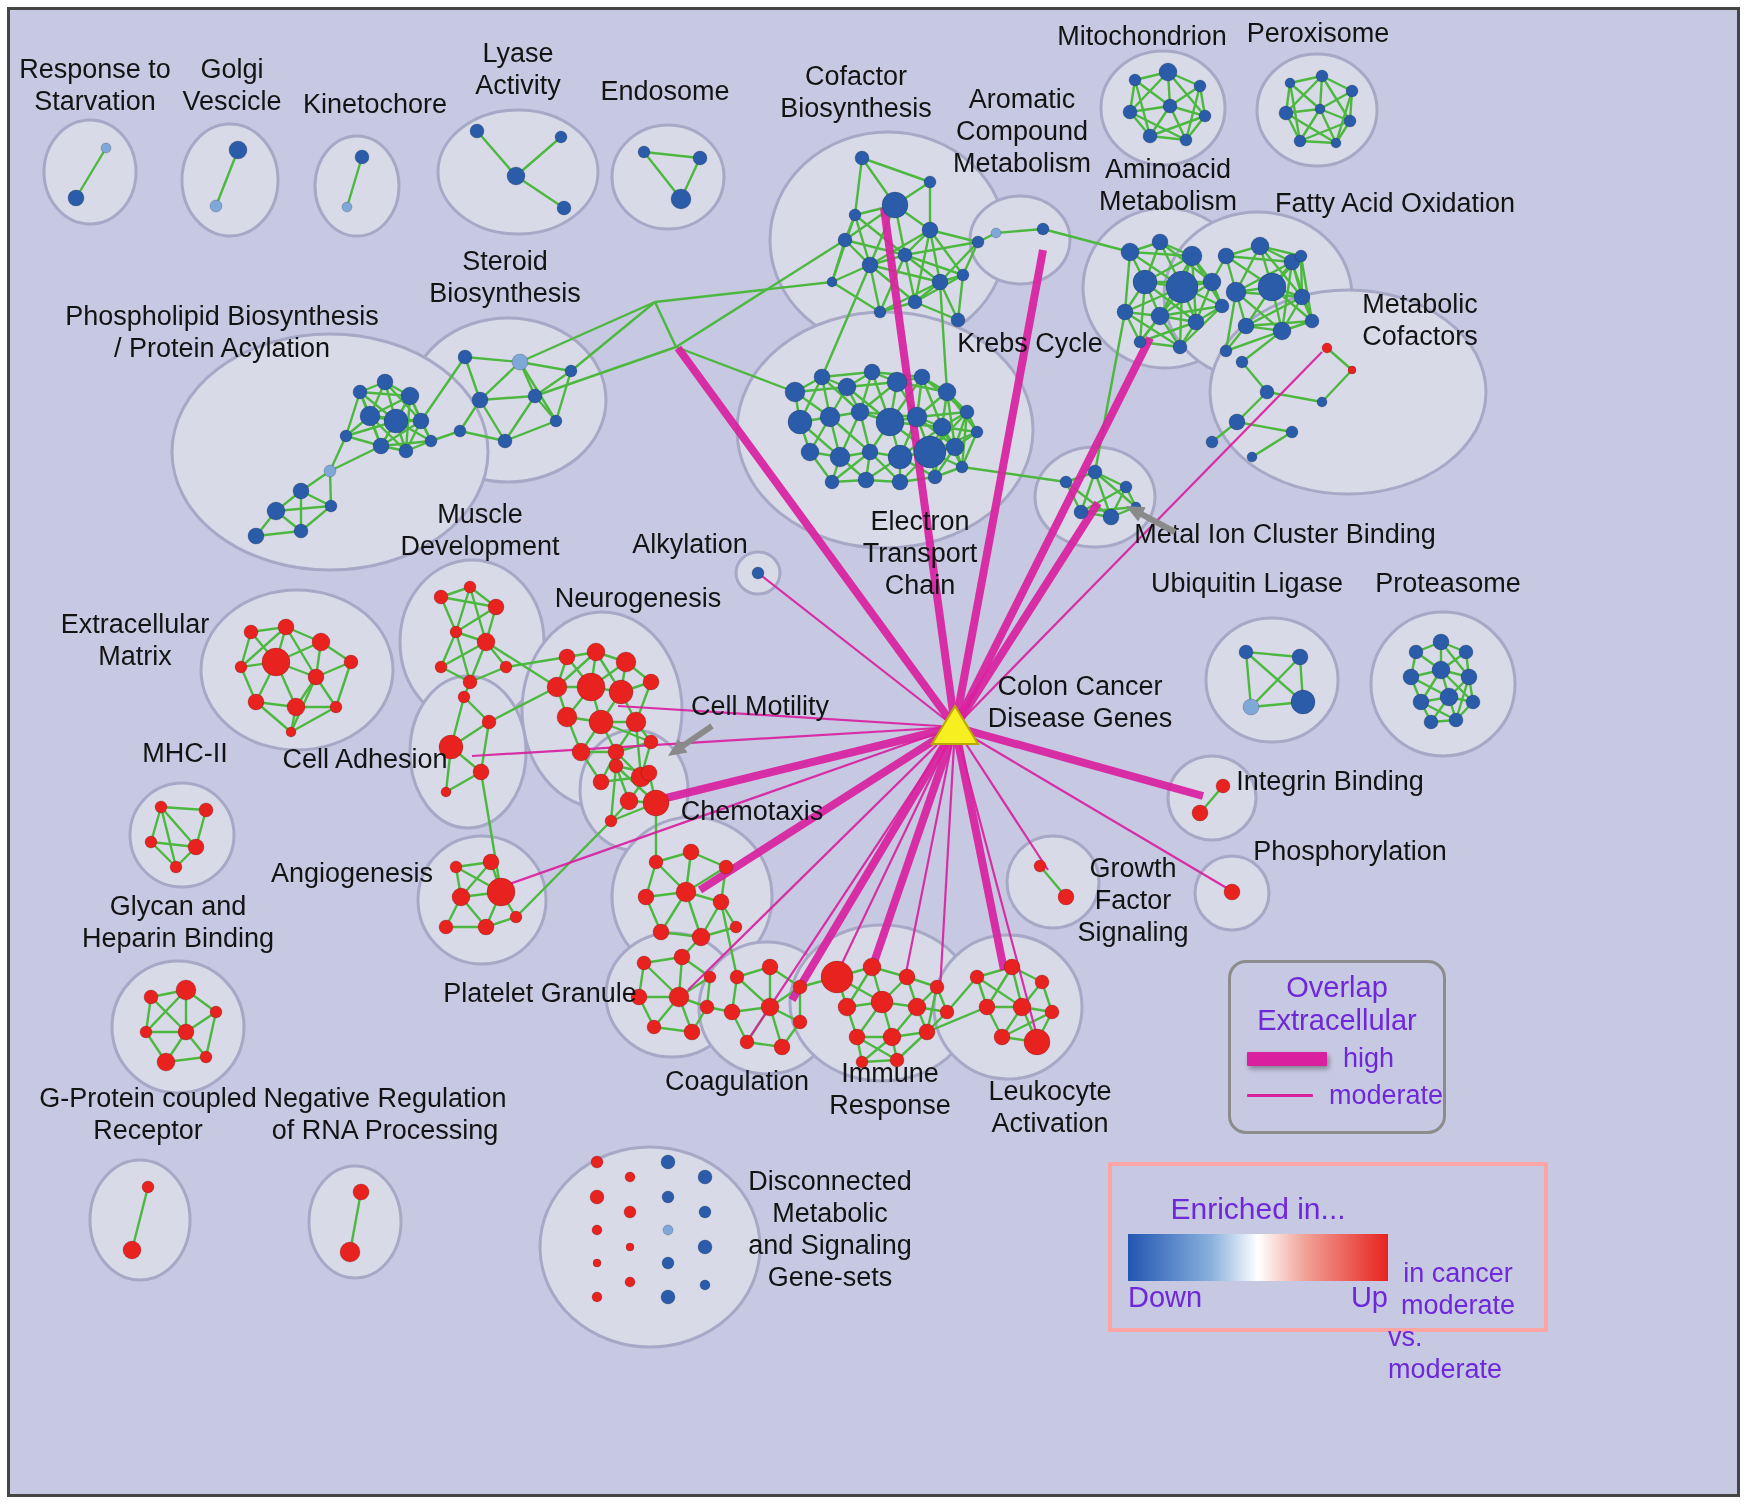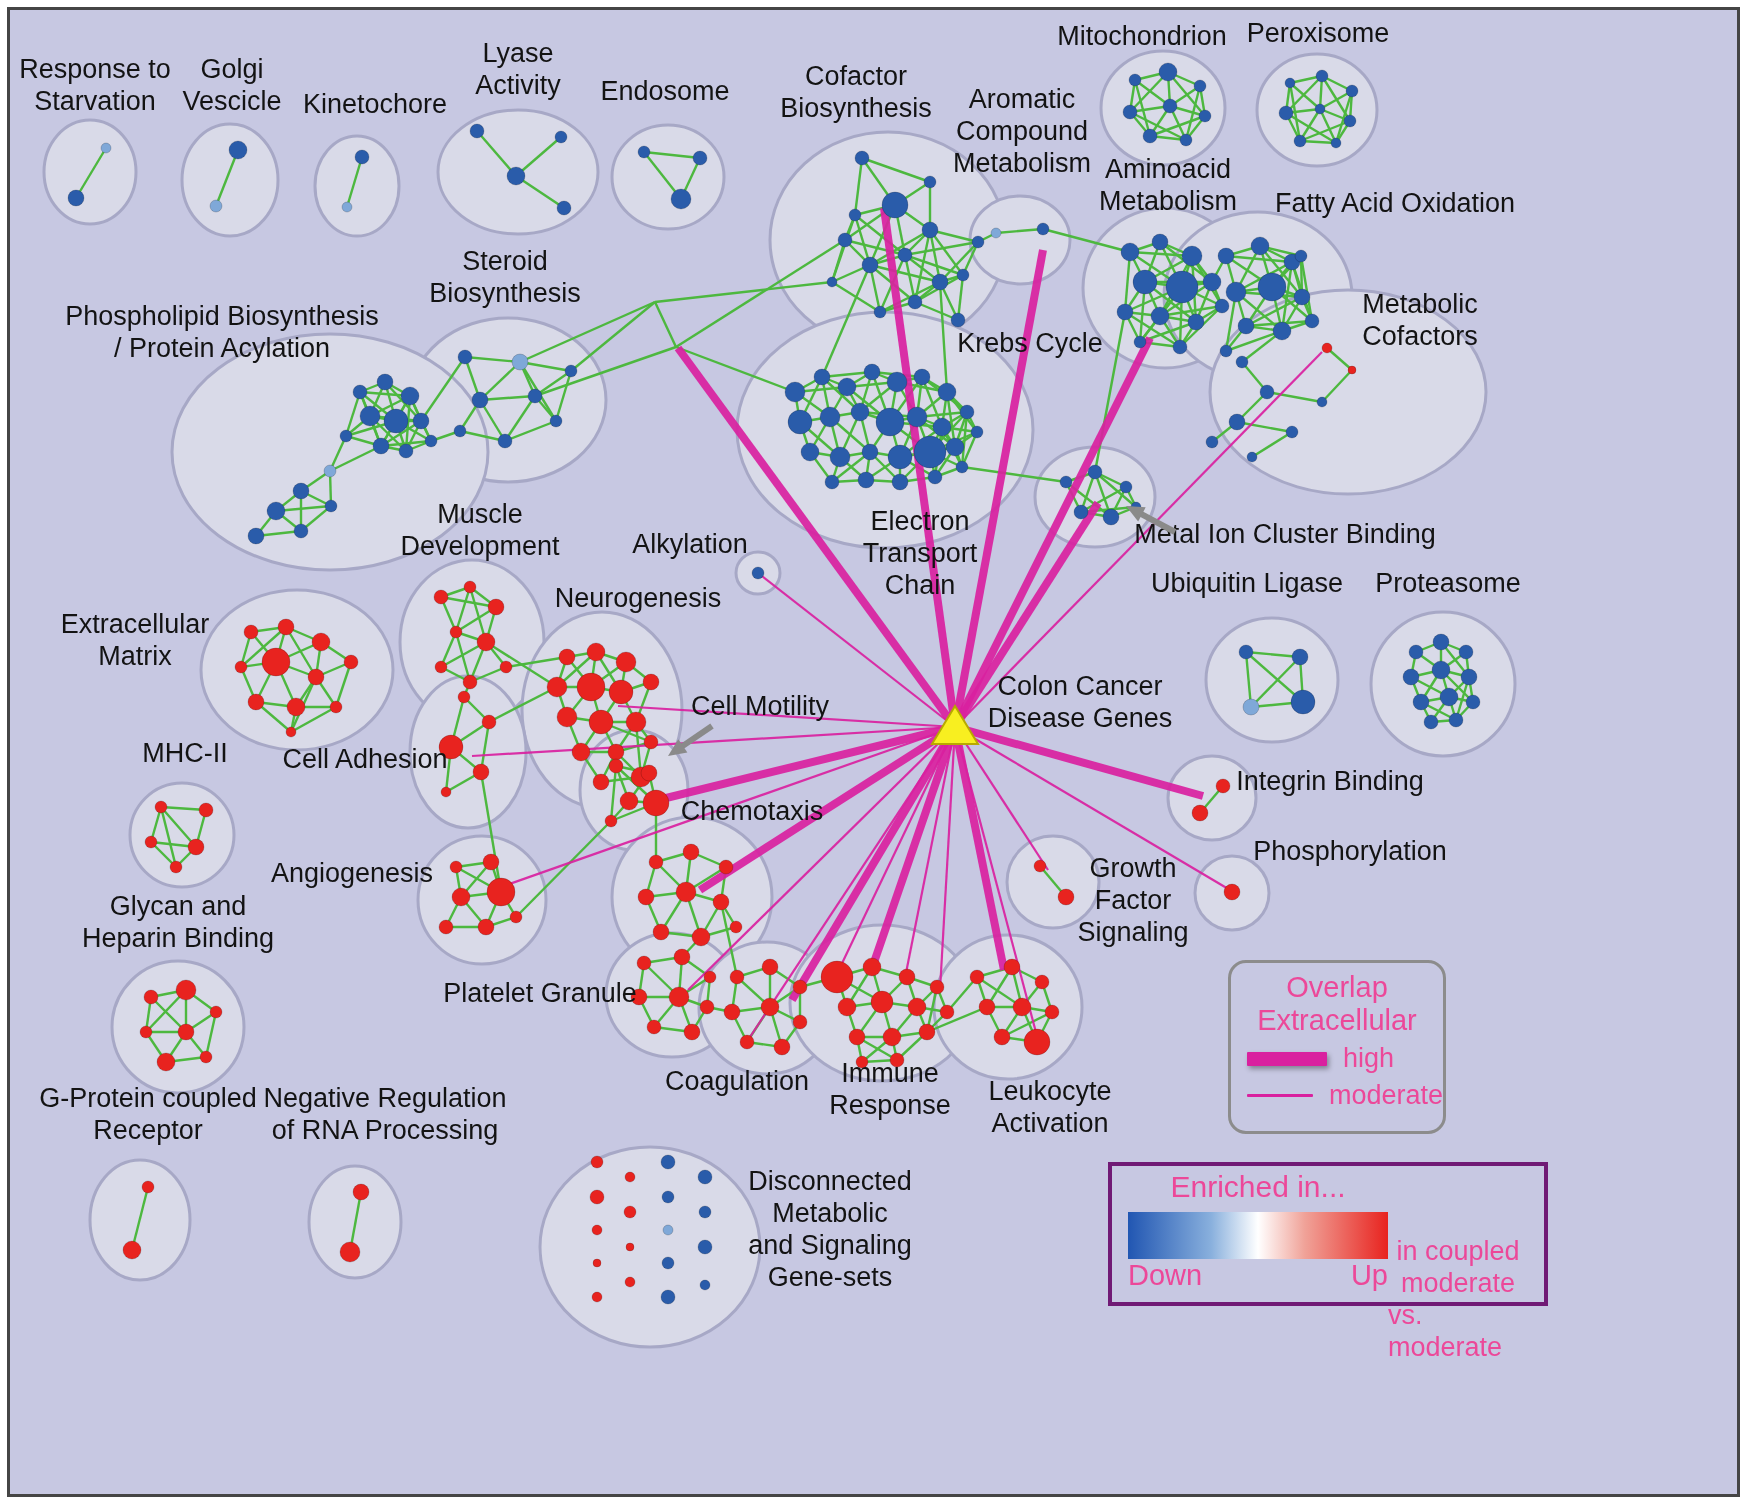--- a/index.html
+++ b/index.html
@@ -1,28 +1,28 @@
 <!DOCTYPE html>
 <html><head>
 <meta charset="utf-8">
 <style>
   html,body{margin:0;padding:0;background:#ffffff;font-family:"Liberation Sans",sans-serif;}
   .figure{position:relative;width:1750px;height:1507px;background:#ffffff;overflow:hidden;}
   .canvas-bg{position:absolute;left:7px;top:7px;width:1733px;height:1490px;background:#c7c8e2;border:3px solid #454545;box-sizing:border-box;}
   svg.network{position:absolute;left:0;top:0;width:1750px;height:1507px;}
   svg text{font-family:"Liberation Sans",sans-serif;}
   .clabel{font-size:27px;fill:#131313;}
-  .legend{position:absolute;box-sizing:border-box;color:#ec4899;}
+  .legend{position:absolute;box-sizing:border-box;color:#6d28d9;}
   .legend-sig{left:1228px;top:960px;width:218px;height:174px;border:3px solid #8c8c8c;border-radius:18px;padding-top:8px;}
   .legend-sig .t{text-align:center;font-size:29px;line-height:1.14;}
   .sig-row{display:flex;align-items:center;gap:16px;padding-left:16px;margin-top:6px;}
   .sig-sample{width:80px;border-radius:1px;}
   .sig-sample.thick{box-shadow:2px 3px 5px rgba(0,0,0,0.35);}
   .sig-label{font-size:27px;}
-  .legend-enr{left:1108px;top:1162px;width:440px;height:144px;border:4px solid #701a75;padding:4px 16px;}
+  .legend-enr{left:1108px;top:1162px;width:440px;height:170px;border:4px solid #fca5a5;padding:26px 16px;}
   .enr-title{width:260px;text-align:center;font-size:30px;margin-bottom:8px;}
   .enr-row{display:flex;}
   .enr-left{width:260px;}
   .gradient-bar{height:47px;width:100%;}
   .enr-ends{display:flex;justify-content:space-between;font-size:29px;}
   .enr-note{flex:1;display:flex;flex-direction:column;justify-content:center;align-items:center;font-size:27px;line-height:1.18;padding-top:24px;}
 </style>
 </head>
 <body>
 
@@ -1079,19 +1079,19 @@
     <div class="enr-title">Enriched in...</div>
     <div class="enr-row">
       <div class="enr-left">
         <div class="gradient-bar" style="background: linear-gradient(to right, rgb(33, 86, 178), rgb(137, 176, 221) 32%, rgb(255, 255, 255) 50%, rgb(240, 162, 152) 68%, rgb(232, 35, 31));"></div>
         <div class="enr-ends">
           <span>Down</span>
           <span>Up</span>
         </div>
       </div>
       <div class="enr-note">
-        <div>in coupled</div>
+        <div>in cancer</div>
         <div>moderate</div>
         <div>vs. moderate</div>
       </div>
     </div>
   </div>
 </div>
 
 </body></html>

